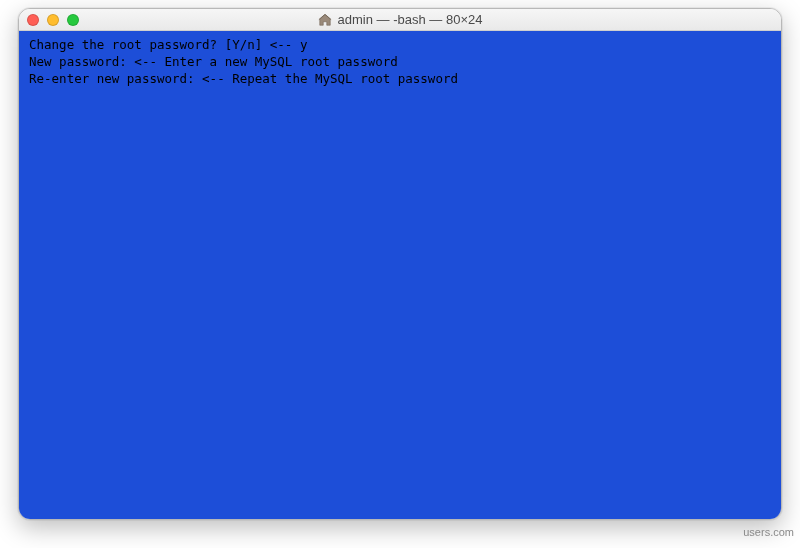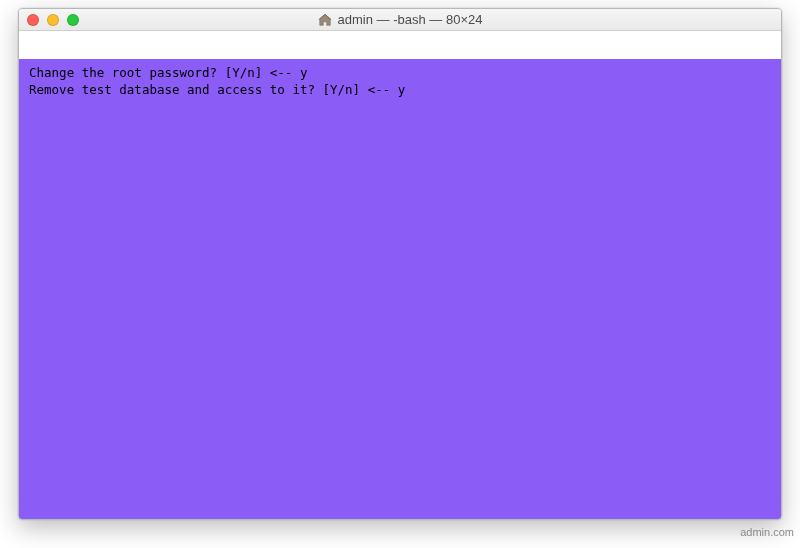--- a/index.html
+++ b/index.html
@@ -13,26 +13,25 @@
       background: #ffffff;
       font-family: -apple-system, BlinkMacSystemFont, "Helvetica Neue", Arial, sans-serif;
       position: relative;
       padding: 8px 18px 28px 18px;
     }
     .window {
       width: 100%;
       height: 100%;
       background: #ffffff;
       border: 1px solid #b8b8b8;
-      border-radius: 4px;
+      border-radius: 12px;
       box-shadow: 0 8px 24px rgba(0,0,0,0.25), 0 0 0 1px rgba(0,0,0,0.05);
       overflow: hidden;
       display: flex;
       flex-direction: column;
-      gap: 28px;
     }
     .titlebar {
       height: 22px;
       background: linear-gradient(to bottom, #f6f6f6 0%, #e9e9e9 100%);
       border-bottom: 1px solid #cfcfcf;
       display: flex;
       align-items: center;
       position: relative;
       padding: 0 8px;
       flex-shrink: 0;
@@ -70,21 +69,21 @@
       justify-content: center;
     }
     .home-icon svg { width: 14px; height: 14px; }
     .title-text {
       font-size: 13px;
       color: #4a4a4a;
       font-weight: 400;
     }
     .terminal-body {
       flex: 1;
-      background: #8b5cf6;
+      background: #1d4ed8;
       padding: 6px 10px;
       overflow: hidden;
     }
     .term-line {
       font-family: "Menlo", "Monaco", "Consolas", monospace;
       font-size: 12.5px;
       line-height: 1.35;
       color: #000000;
       white-space: pre;
     }
@@ -112,17 +111,18 @@
         <svg viewBox="0 0 16 16">
           <path d="M8 2 L14 7 L14 14 L10 14 L10 10 L6 10 L6 14 L2 14 L2 7 Z" fill="#9a8a7a" stroke="#6a5a4a" stroke-width="0.6"></path>
           <path d="M1 7.5 L8 1.5 L15 7.5" fill="none" stroke="#6a5a4a" stroke-width="1"></path>
         </svg>
       </span>
       <span class="title-text">admin — -bash — 80×24</span>
     </div>
   </div>
   <div class="terminal-body">
     <div class="term-line">Change the root password? [Y/n] &lt;-- y</div>
-    <div class="term-line">Remove test database and access to it? [Y/n] &lt;-- y</div>
+    <div class="term-line">New password: &lt;-- Enter a new MySQL root password</div>
+    <div class="term-line">Re-enter new password: &lt;-- Repeat the MySQL root password</div>
   </div>
 </div>
 
-<div class="watermark">admin.com</div>
+<div class="watermark">users.com</div>
 
 </body></html>

